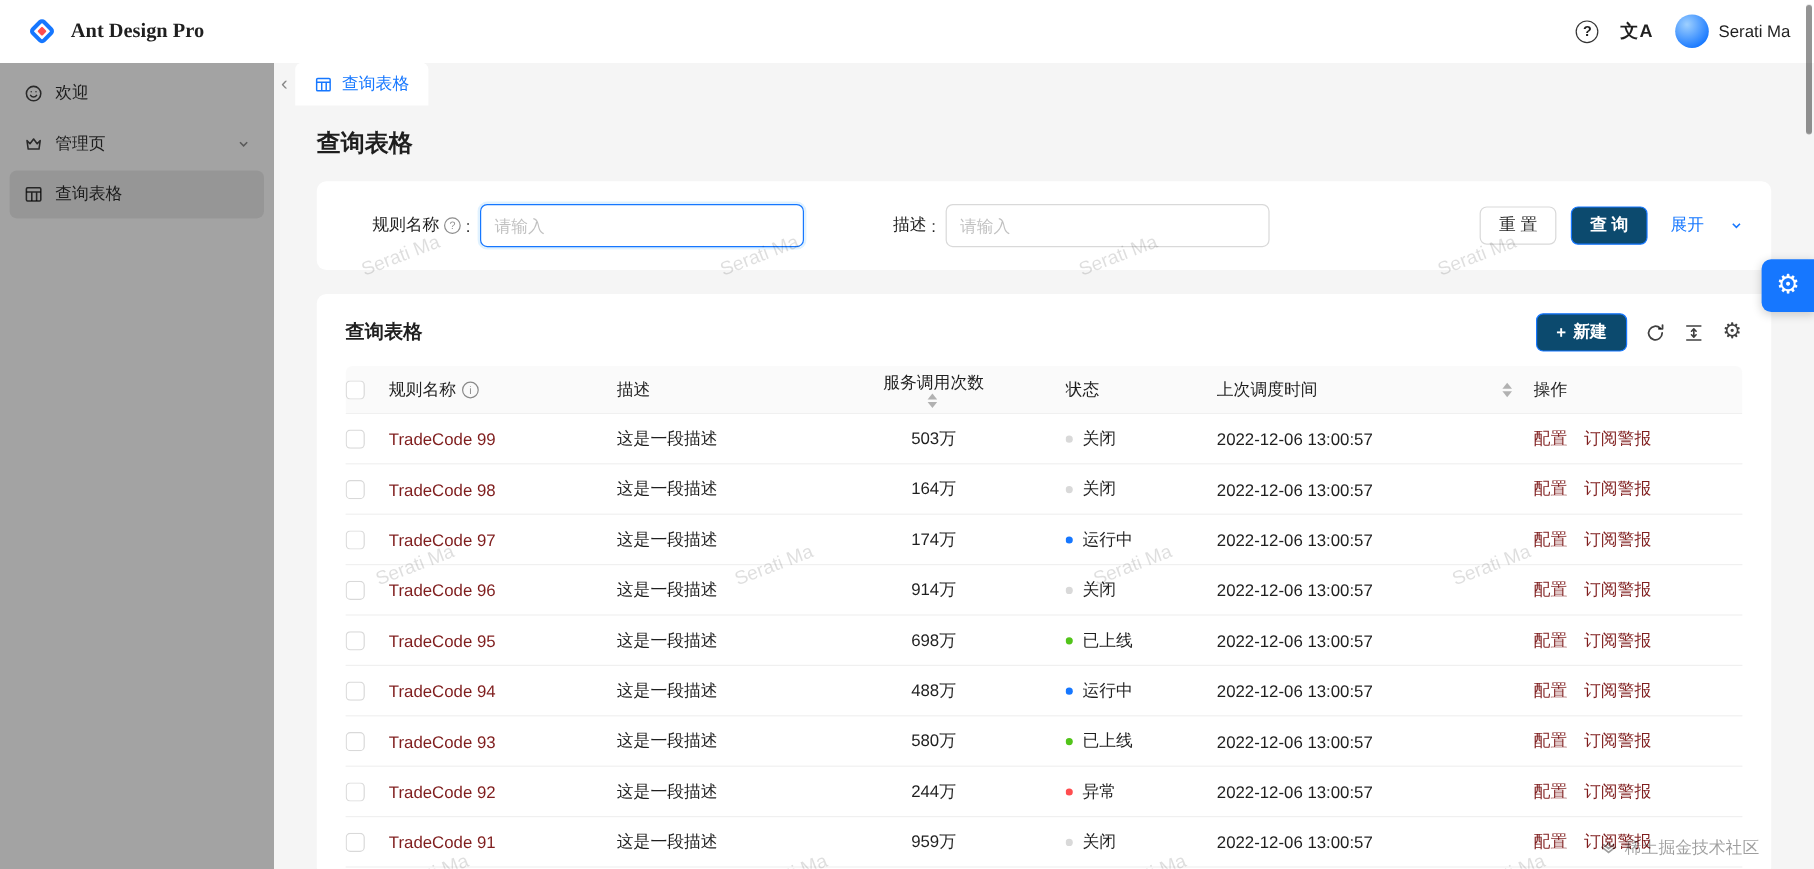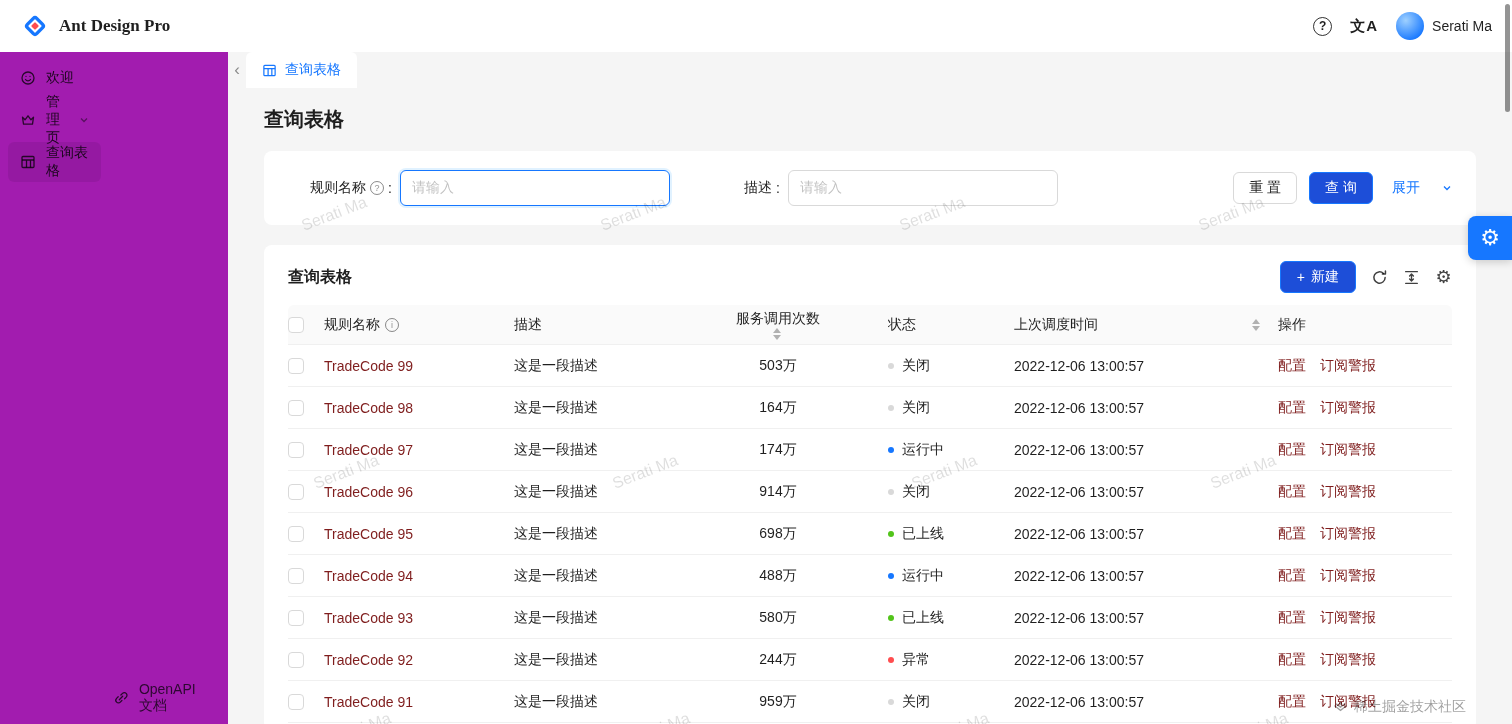--- a/index.html
+++ b/index.html
@@ -15,22 +15,22 @@
   .header-right { margin-left:auto; display:flex; align-items:center; gap:18px; }
   .help-circle { width:19px; height:19px; border:1.6px solid rgba(0,0,0,0.8); border-radius:50%;
     display:inline-flex; align-items:center; justify-content:center; font-size:12px; font-weight:700; }
   .lang-icon { font-size:15px; font-weight:600; letter-spacing:1px; }
   .user-chip { display:flex; align-items:center; gap:8px; }
   .avatar { width:28px; height:28px; border-radius:50%;
     background:radial-gradient(circle at 35% 30%, #9ed0ff, #1677ff 78%); }
   .user-name { font-size:14px; }
 
   
-  .sidebar { position:fixed; top:52px; left:0; bottom:0; width:228px; background:#a21caf;
-    padding:6px 8px 6px; display:flex; flex-direction:row; z-index:5; }
+  .sidebar { position:fixed; top:52px; left:0; bottom:0; width:228px; background:#a3a3a3;
+    padding:6px 8px 6px; display:flex; flex-direction:column; z-index:5; }
   .side-item { display:flex; align-items:center; gap:10px; height:40px; padding:0 12px;
     border-radius:6px; color:rgba(0,0,0,0.82); margin-bottom:2px; }
   .side-item.active { background:rgba(0,0,0,0.075); font-weight:500; }
   .side-icon { display:inline-flex; width:16px; height:16px; color:rgba(0,0,0,0.75); flex:none; }
   .side-chevron { margin-left:auto; color:rgba(0,0,0,0.45); display:inline-flex; }
   .sidebar-footer { margin-top:auto; display:flex; align-items:center; gap:10px; height:40px;
     padding:0 12px; color:rgba(0,0,0,0.72); }
 
   
   .main { position:absolute; top:52px; left:228px; right:0; bottom:-600px; }
@@ -45,27 +45,27 @@
   .card { background:#fff; border-radius:8px; margin:0 36px; }
   .search-card { margin-top:18px; padding:19px 24px; display:flex; align-items:center; }
   .form-col { flex:0 0 388px; display:flex; align-items:center; min-width:0; }
   .form-label { display:inline-flex; align-items:center; gap:4px; justify-content:flex-end;
     width:112px; padding-right:8px; white-space:nowrap; }
   .circle-q { width:14px; height:14px; border:1px solid rgba(0,0,0,0.45); border-radius:50%;
     display:inline-flex; align-items:center; justify-content:center; font-size:9px;
     color:rgba(0,0,0,0.45); flex:none; }
   .input { flex:1; max-width:270px; height:32px; border:1px solid #d9d9d9; border-radius:6px;
     padding:17px 11px; font-size:14px; outline:none; background:#fff; color:rgba(0,0,0,0.88);
-    font-family:Liberation Mono, monospace; }
+    font-family:Liberation Sans, sans-serif; }
   .input::placeholder { color:rgba(0,0,0,0.25); }
   .input.focused { border-color:#1677ff; box-shadow:0 0 0 2px rgba(5,145,255,0.12); }
   .form-actions { margin-left:auto; display:flex; align-items:center; gap:12px; }
   .btn { height:32px; padding:0 15px; border-radius:6px; font-size:14px; border:1px solid #d9d9d9;
     background:#fff; color:rgba(0,0,0,0.88); font-family:inherit; white-space:nowrap; }
-  .btn-primary { background:#1d4ed8; border-color:#1677ff; color:#fff; }
+  .btn-primary { background:#0c4a6e; border-color:#1677ff; color:#fff;font-weight:bold; }
   .expand-link { color:#1677ff; display:inline-flex; align-items:center; gap:22px; margin-left:7px; }
 
   
   .table-card { margin-top:20px; padding-bottom:8px; }
   .card-toolbar { display:flex; align-items:center; padding:16px 24px 12px; }
   .card-title { font-size:16px; font-weight:700; margin-right:auto; }
   .toolbar-right { display:flex; align-items:center; gap:15px; }
   .new-btn { display:inline-flex; align-items:center; gap:6px; padding:0 16px; }
   .tool-icon { display:inline-flex; color:rgba(0,0,0,0.75); width:17px; height:17px;
     align-items:center; justify-content:center; }
@@ -160,28 +160,20 @@
     <div class="side-item active" data-interactable="true">
       <span class="side-icon" data-interactable="false">
         <svg viewBox="0 0 16 16" fill="none" stroke="currentColor" stroke-width="1.3">
           <rect x="2" y="2.5" width="12" height="11" rx="1"></rect>
             <path d="M2 6h12M6.5 6v7.5M10.5 6v7.5"></path>
         </svg>
       </span>
       <span data-interactable="false">查询表格</span>
     </div>
   </nav>
-  <div class="sidebar-footer" data-interactable="true">
-    <span class="side-icon" data-interactable="false">
-      <svg viewBox="0 0 16 16" fill="none" stroke="currentColor" stroke-width="1.3" stroke-linecap="round">
-        <path d="M6.3 9.7l3.4-3.4M5.2 6.8 3.6 8.4a2.6 2.6 0 0 0 3.7 3.7l1.6-1.6M7.9 5 9.5 3.4a2.6 2.6 0 0 1 3.7 3.7l-1.6 1.6"></path>
-      </svg>
-    </span>
-    <span data-interactable="false">OpenAPI 文档</span>
-  </div>
 </aside>
 
 <main class="main" data-interactable="false">
 
   <div class="tabbar" data-interactable="false">
     <span class="collapse-btn" data-interactable="true">‹</span>
     <div class="tab" data-interactable="true">
       <span class="tab-icon" data-interactable="false">
         <svg viewBox="0 0 16 16" fill="none" stroke="currentColor" stroke-width="1.3">
           <rect x="2" y="2.5" width="12" height="11" rx="1"></rect>

